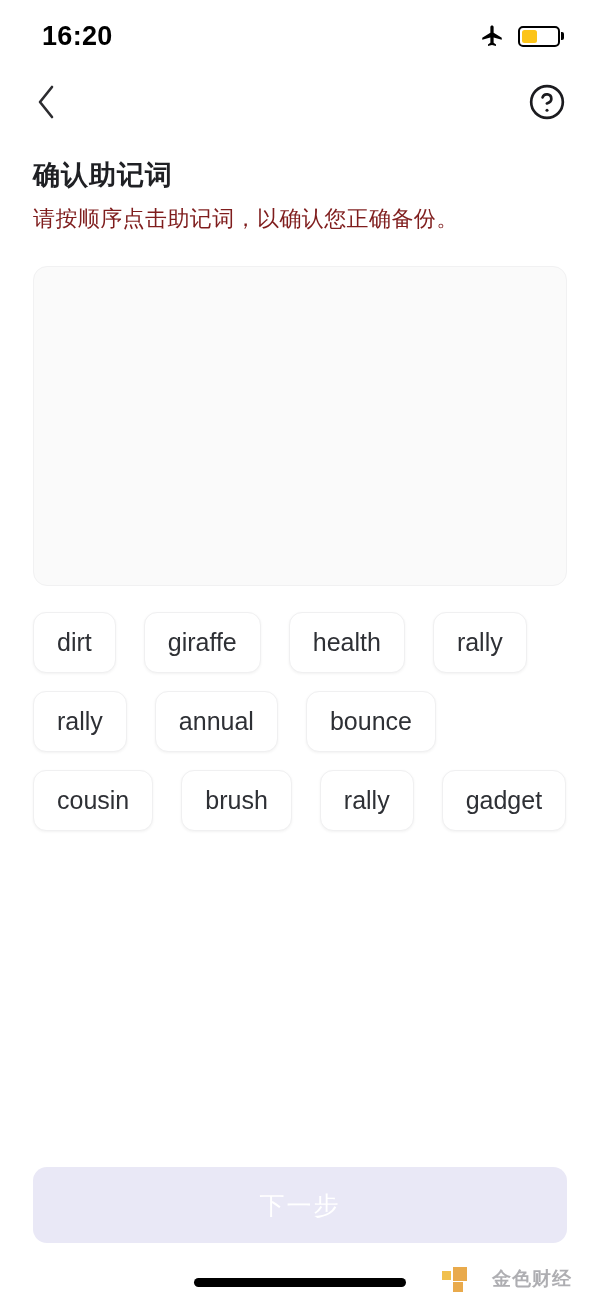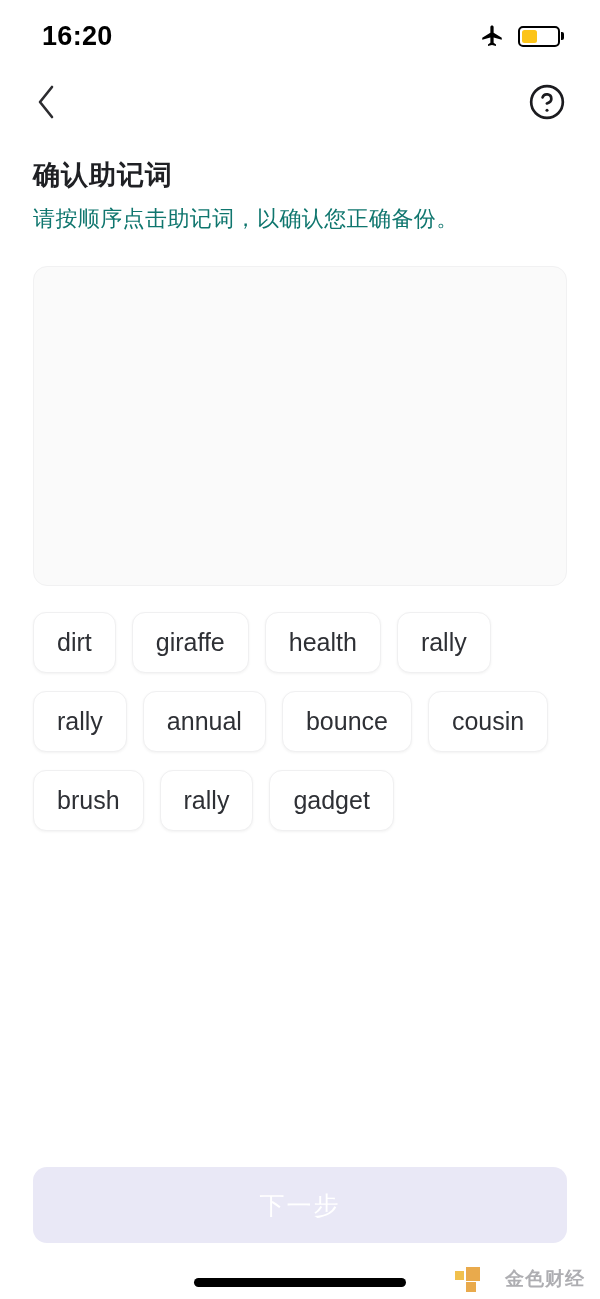--- a/index.html
+++ b/index.html
@@ -96,21 +96,21 @@
   .page-title {
     font-size: 27px;
     font-weight: 700;
     color: #1f2024;
     letter-spacing: 1px;
     line-height: 1.3;
   }
   .page-subtitle {
     margin-top: 11px;
     font-size: 22px;
-    color: #0f766e;
+    color: #7f1d1d;
     letter-spacing: 0.4px;
     line-height: 1.35;
     font-weight: 400;
   }
 
   
   .answer-box {
     margin: 32px 33px 0 33px;
     height: 320px;
     background: #fafafa;
@@ -121,21 +121,21 @@
     align-content: flex-start;
     gap: 16px;
     padding: 18px;
   }
 
   
   .word-pool {
     margin: 26px 33px 0 33px;
     display: flex;
     flex-wrap: wrap;
-    gap: 18px 16px;
+    gap: 18px 28px;
     text-align: right;
   }
   .word-chip {
     background: #ffffff;
     border: 1px solid #f0f0f1;
     border-radius: 13px;
     padding: 17px 23px;
     font-size: 25px;
     color: #2e3035;
     line-height: 1;
@@ -173,21 +173,21 @@
     transform: translateX(-50%);
     width: 212px;
     height: 9px;
     background: #000;
     border-radius: 5px;
   }
 
   
   .watermark {
     position: absolute;
-    right: 15px;
+    right: 28px;
     bottom: 7px;
     display: flex;
     align-items: center;
     gap: 25px;
     opacity: 0.92;
   }
   .wm-mark {
     position: relative;
     width: 25px;
     height: 25px;

